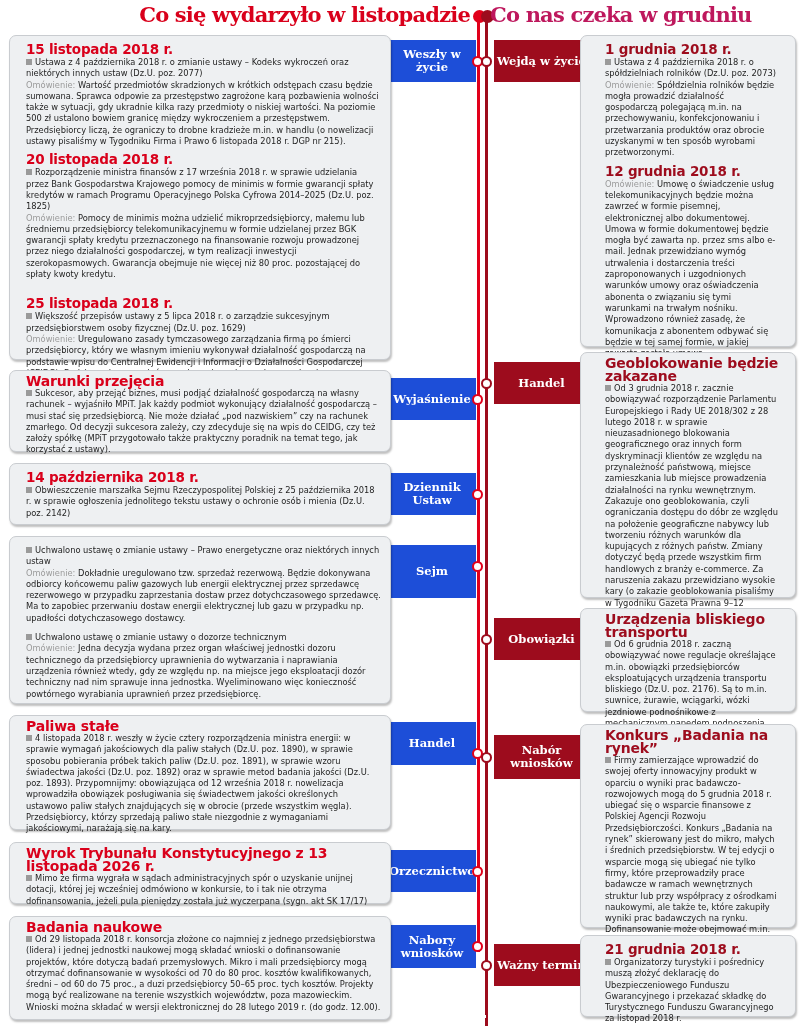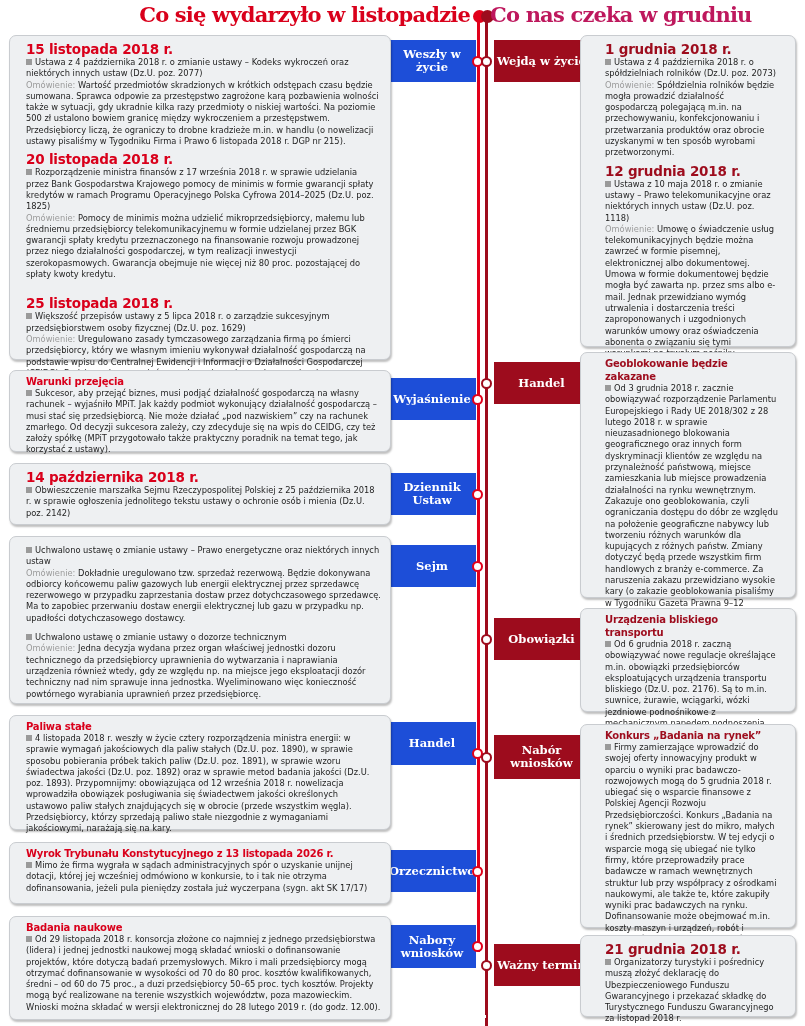--- a/index.html
+++ b/index.html
@@ -6,21 +6,21 @@
   body { width:805px; height:1026px; position:relative; overflow:hidden; font-family:"DejaVu Sans", sans-serif; color:#1e1e1e; }
   .title { position:absolute; top:2px; font-family:"DejaVu Serif", serif; font-weight:bold; font-size:21px; letter-spacing:-0.8px; white-space:nowrap; }
   .title.left { right:335px; color:#d9001b; }
   .title.right { left:490px; color:#be185d; }
   .title-dot { position:absolute; top:10px; width:13px; height:13px; border-radius:50%; }
   .vline { position:absolute; width:3px; }
   .card { position:absolute; background:#eef0f2; border:1px solid #c9ccd0; border-radius:7px; box-shadow:1px 2px 2px rgba(0,0,0,0.25); box-sizing:border-box; padding:4px 8px 5px 16px; font-size:8.3px; line-height:11.3px; }
   .card.r { padding:4px 16px 5px 24px; }
   .card .date { color:#d9001b; font-weight:bold; font-size:13.5px; line-height:15px; margin-top:2px; letter-spacing:-0.2px; }
   .card.r .date { color:#9d0c1d; }
-  .card .hl { color:#d9001b; font-weight:bold; font-size:10px; line-height:13px; letter-spacing:-0.2px; }
+  .card .hl { color:#d9001b; font-weight:bold; font-size:14px; line-height:13px; letter-spacing:-0.2px; }
   .card.r .hl { color:#9d0c1d; }
   .card p { margin:0; }
   .sq { display:inline-block; width:6px; height:6px; background:#9a9a9a; margin-right:3px; vertical-align:0px; }
   .om { color:#9a9a9a; }
   .gap { height:8px; }
   .tag { position:absolute; display:flex; align-items:center; justify-content:center; text-align:center; font-family:"DejaVu Serif", serif; font-weight:bold; color:#fff; font-size:11.5px; line-height:13px; box-sizing:border-box; }
   .tag.l { background:#1d4ed8; left:388px; width:88px; }
   .tag.r { background:#9d0c1d; left:494px; width:95px; }
   .arrow-l { position:absolute; width:0; height:0; border-top:19px solid transparent; border-bottom:19px solid transparent; border-right:16px solid #e1001a; }
   .arrow-r { position:absolute; width:0; height:0; border-top:19px solid transparent; border-bottom:19px solid transparent; border-left:16px solid #9d0c1d; }
@@ -51,21 +51,21 @@
   </div>
 <div class="arrow-l" style="left:372px;top:380px;"></div>
 <div class="node l" style="left:472px;top:394px;"></div>
 
 <div class="tag l" style="top:473px;height:42px;">
     <span>Dziennik Ustaw</span>
   </div>
 <div class="arrow-l" style="left:372px;top:475px;"></div>
 <div class="node l" style="left:472px;top:489px;"></div>
 
-<div class="tag l" style="top:545px;height:42px;">
+<div class="tag l" style="top:545px;height:53px;">
     <span>Sejm</span>
   </div>
 <div class="arrow-l" style="left:372px;top:547px;"></div>
 <div class="node l" style="left:472px;top:561px;"></div>
 
 <div class="tag l" style="top:722px;height:43px;">
     <span>Handel</span>
   </div>
 <div class="arrow-l" style="left:372px;top:724px;"></div>
 <div class="node l" style="left:472px;top:748px;"></div>
@@ -155,21 +155,20 @@
 <div class="card" style="left:9px;top:916px;width:382px;height:104px;">
   <div class="hl">Badania naukowe</div>
   <p><span class="sq"></span><span>Od 29 listopada 2018 r. konsorcja złożone co najmniej z jednego przedsiębiorstwa (lidera) i jednej jednostki naukowej mogą składać wnioski o dofinansowanie projektów, które dotyczą badań przemysłowych. Mikro i mali przedsiębiorcy mogą otrzymać dofinansowanie w wysokości od 70 do 80 proc. kosztów kwalifikowanych, średni – od 60 do 75 proc., a duzi przedsiębiorcy 50–65 proc. tych kosztów. Projekty mogą być realizowane na terenie wszystkich województw, poza mazowieckim. Wnioski można składać w wersji elektronicznej do 28 lutego 2019 r. (do godz. 12.00).</span></p>
 </div>
 
 <div class="card r" style="left:580px;top:35px;width:216px;height:312px;">
   <div class="date">1 grudnia 2018 r.</div>
   <p><span class="sq"></span><span>Ustawa z 4 października 2018 r. o spółdzielniach rolników (Dz.U. poz. 2073)</span></p>
   <p><span class="om">Omówienie:</span> <span>Spółdzielnia rolników będzie mogła prowadzić działalność gospodarczą polegającą m.in. na przechowywaniu, konfekcjonowaniu i przetwarzania produktów oraz obrocie uzyskanymi w ten sposób wyrobami przetworzonymi.</span></p>
   <div class="date" style="margin-top:5px;">12 grudnia 2018 r.</div>
-  <p><span class="sq"></span><span>Ustawa z 10 maja 2018 r. o zmianie ustawy – Prawo telekomunikacyjne oraz niektórych innych ustaw (Dz.U. poz. 1118)</span></p>
   <p><span class="om">Omówienie:</span> <span>Umowę o świadczenie usług telekomunikacyjnych będzie można zawrzeć w formie pisemnej, elektronicznej albo dokumentowej. Umowa w formie dokumentowej będzie mogła być zawarta np. przez sms albo e-mail. Jednak przewidziano wymóg utrwalenia i dostarczenia treści zaproponowanych i uzgodnionych warunków umowy oraz oświadczenia abonenta o związaniu się tymi warunkami na trwałym nośniku. Wprowadzono również zasadę, że komunikacja z abonentem odbywać się będzie w tej samej formie, w jakiej zawarta została umowa.</span></p>
 </div>
 
 <div class="card r" style="left:580px;top:352px;width:216px;height:246px;">
   <div class="hl">Geoblokowanie będzie zakazane</div>
   <p><span class="sq"></span><span>Od 3 grudnia 2018 r. zacznie obowiązywać rozporządzenie Parlamentu Europejskiego i Rady UE 2018/302 z 28 lutego 2018 r. w sprawie nieuzasadnionego blokowania geograficznego oraz innych form dyskryminacji klientów ze względu na przynależność państwową, miejsce zamieszkania lub miejsce prowadzenia działalności na rynku wewnętrznym. Zakazuje ono geoblokowania, czyli ograniczania dostępu do dóbr ze względu na położenie geograficzne nabywcy lub tworzeniu różnych warunków dla kupujących z różnych państw. Zmiany dotyczyć będą przede wszystkim firm handlowych z branży e-commerce. Za naruszenia zakazu przewidziano wysokie kary (o zakazie geoblokowania pisaliśmy w Tygodniku Gazeta Prawna 9–12 listopada 2018 r. DGP nr 218–219) – a na pytania z tym związane odpowiadamy na str. 6–7.</span></p>
 </div>
 
 <div class="card r" style="left:580px;top:608px;width:216px;height:104px;">
   <div class="hl">Urządzenia bliskiego transportu</div>

